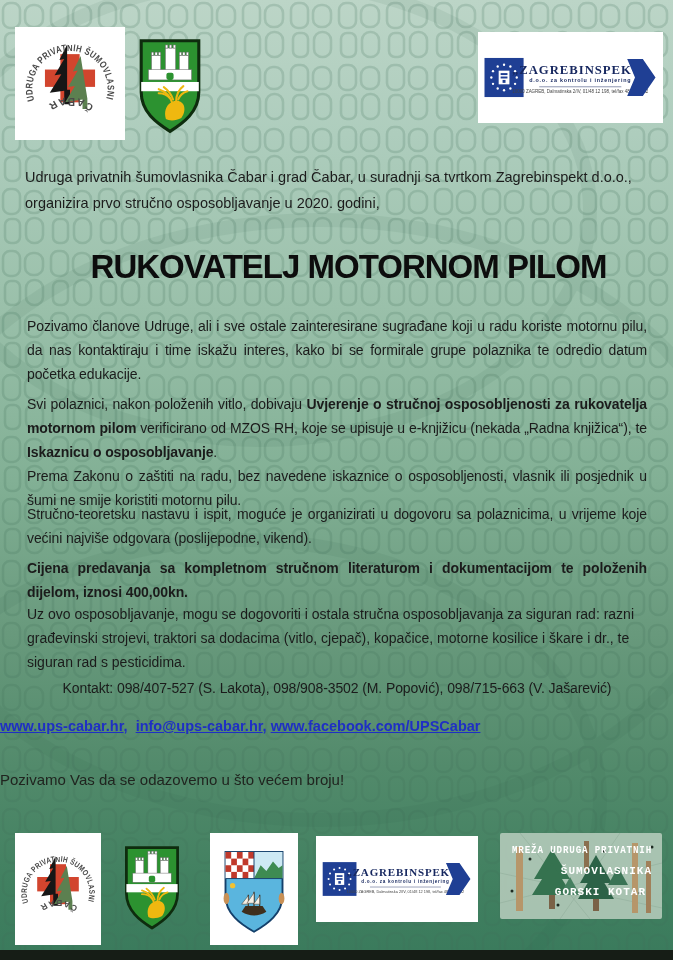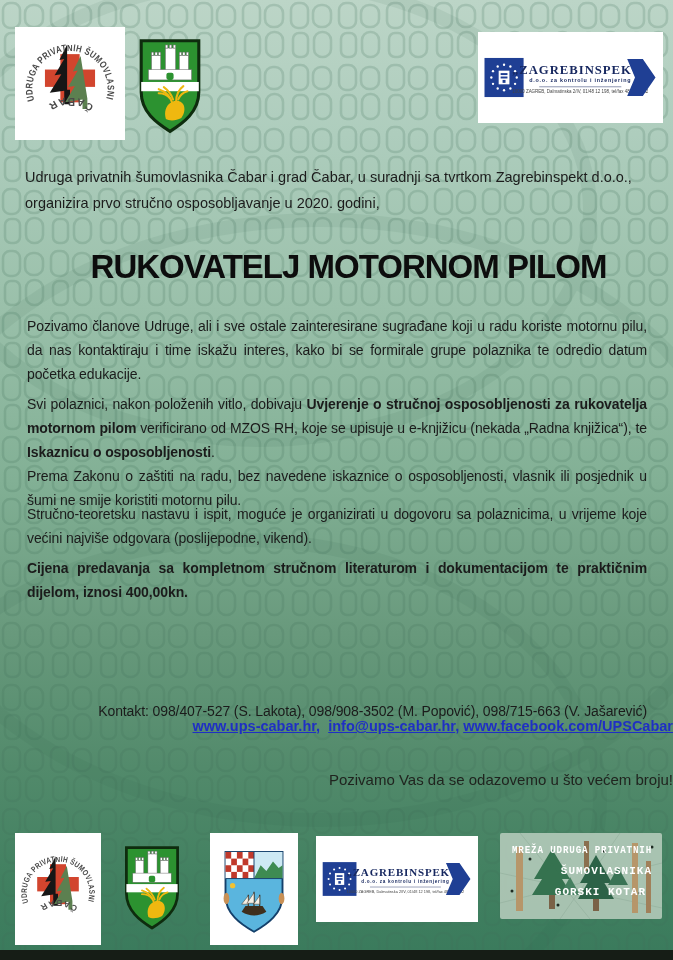--- a/index.html
+++ b/index.html
@@ -27,29 +27,29 @@
     font-size:14px;line-height:24px;letter-spacing:-0.1px;
     color:#1b1b1b;text-align:justify;
   }
   .para b{font-weight:bold;}
   .p1{top:314px;}
   .p2{top:392px;}
   .p3{top:464px;}
   .p4{top:502px;}
   .p5{top:556px;font-weight:bold;}
   .p6{top:602px;text-align:left;letter-spacing:0;}
-  .kontakt{top:699px;text-align:right;}
+  .kontakt{top:676px;text-align:center;}
   .links{
-    position:absolute;left:0;top:718px;width:673px;text-align:right;
+    position:absolute;left:0;top:718px;width:673px;text-align:left;
     font-size:14.5px;font-weight:bold;color:#1f2fc4;
   }
   .links a{color:#1f2fc4;text-decoration:underline;cursor:pointer;}
   .links .sep{text-decoration:none;}
   .invite{
-    position:absolute;left:0;top:771px;width:673px;margin:0;text-align:right;
+    position:absolute;left:0;top:771px;width:673px;margin:0;text-align:left;
     font-size:15px;color:#20241f;
   }
   .bottom-bar{position:absolute;left:0;top:950px;width:673px;height:10px;background:#161d16;}
   svg text{user-select:none;}
 </style>
 </head>
 <body>
 
 <svg aria-hidden="true" style="position:absolute;width:0;height:0;overflow:hidden">
   <defs>
@@ -235,25 +235,26 @@
         <use href="#sym-zagreb"></use>
       </svg>
   </div>
 
   <p class="intro">Udruga privatnih šumovlasnika Čabar i grad Čabar, u suradnji sa tvrtkom Zagrebinspekt d.o.o., organizira prvo stručno osposobljavanje u 2020. godini,</p>
 
   <h1 class="title">RUKOVATELJ MOTORNOM PILOM</h1>
 
   <p class="para p1">Pozivamo članove Udruge, ali i sve ostale zainteresirane sugrađane koji u radu koriste motornu pilu, da nas kontaktiraju i time iskažu interes, kako bi se formirale grupe polaznika te odredio datum početka edukacije.</p>
 
-  <p class="para p2"><span>Svi polaznici, nakon položenih vitlo, dobivaju </span><b>Uvjerenje o stručnoj osposobljenosti za rukovatelja motornom pilom</b><span> verificirano od MZOS RH, koje se upisuje u e-knjižicu (nekada „Radna knjižica“), te </span><b>Iskaznicu o osposobljenosti</b><span>.</span></p>
+  <p class="para p2"><span>Svi polaznici, nakon položenih vitlo, dobivaju </span><b>Uvjerenje o stručnoj osposobljenosti za rukovatelja motornom pilom</b><span> verificirano od MZOS RH, koje se upisuje u e-knjižicu (nekada „Radna knjižica“), te </span><b>Iskaznicu o osposobljavanje</b><span>.</span></p>
 
   <p class="para p3">Prema Zakonu o zaštiti na radu, bez navedene iskaznice o osposobljenosti, vlasnik ili posjednik u šumi ne smije koristiti motornu pilu.</p>
   <p class="para p4">Stručno-teoretsku nastavu i ispit, moguće je organizirati u dogovoru sa polaznicima, u vrijeme koje većini najviše odgovara (poslijepodne, vikend).</p>
-  <p class="para p5">Cijena predavanja sa kompletnom stručnom literaturom i dokumentacijom te praktičnim dijelom, iznosi 400,00kn.</p>
+  <p class="para p5">Cijena predavanja sa kompletnom stručnom literaturom i dokumentacijom te položenih dijelom, iznosi 400,00kn.</p>
+  <p class="para p6">Uz ovo osposobljavanje, mogu se dogovoriti i ostala stručna osposobljavanja za siguran rad: razni građevinski strojevi, traktori sa dodacima (vitlo, cjepač), kopačice, motorne kosilice i škare i dr., te siguran rad s pesticidima.</p>
   <p class="para kontakt">Kontakt:  098/407-527 (S. Lakota), 098/908-3502 (M. Popović), 098/715-663 (V. Jašarević)</p>
 
   <div class="links">
     <a>www.ups-cabar.hr</a><span class="sep">,</span>&nbsp;
     <a>info@ups-cabar.hr</a><span class="sep">,</span>
     <a>www.facebook.com/UPSCabar</a>
   </div>
 
   <p class="invite">Pozivamo Vas da se odazovemo u što većem broju!</p>
 

